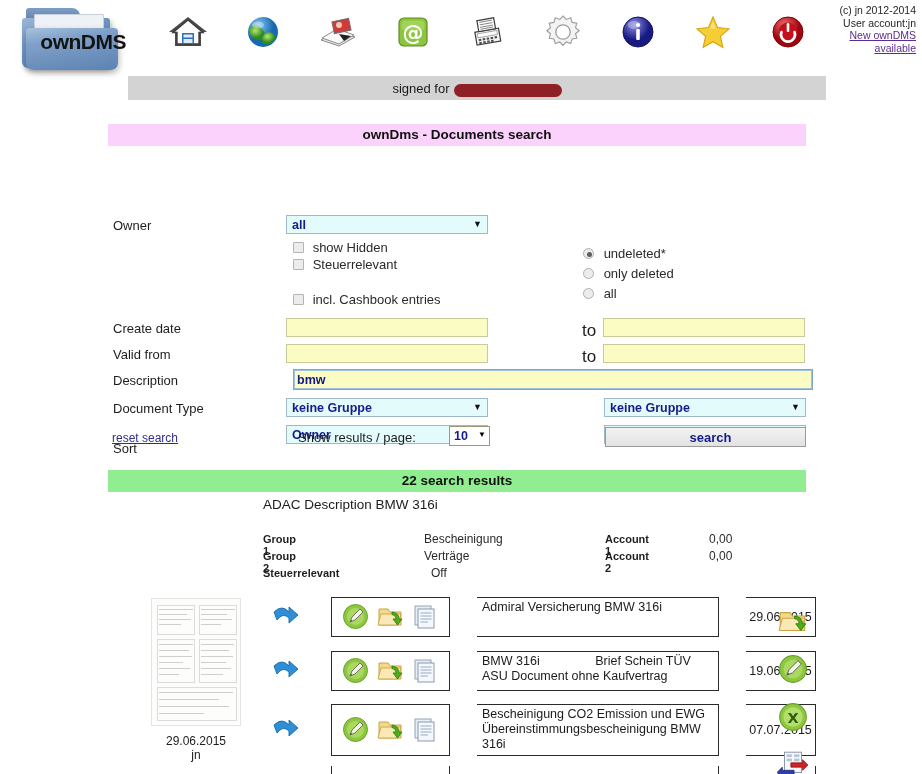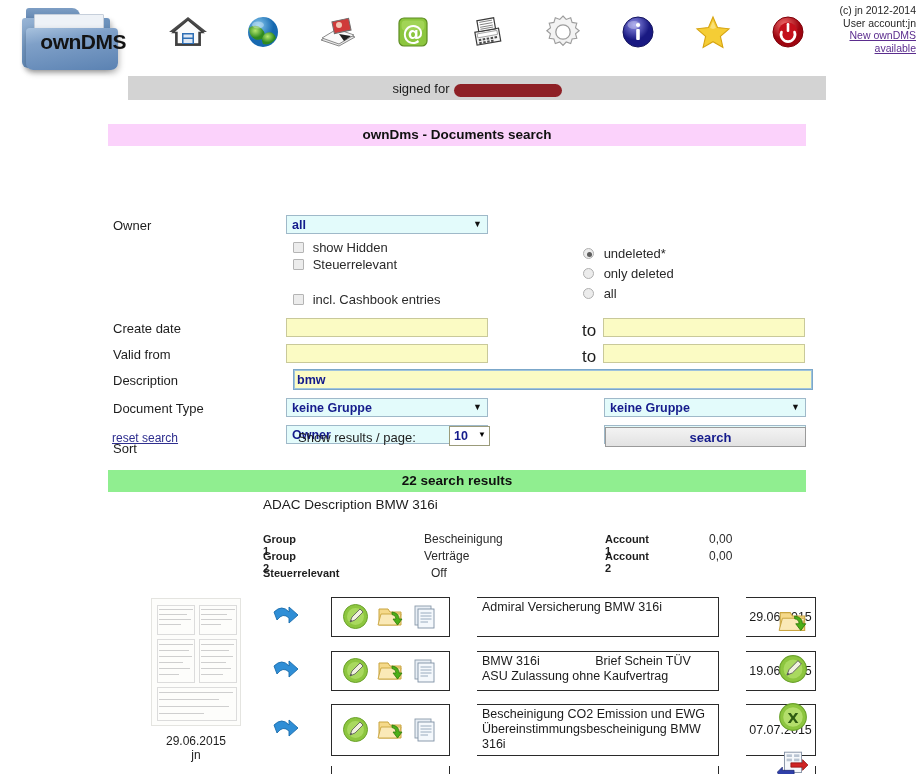--- a/index.html
+++ b/index.html
@@ -595,21 +595,21 @@
               <line x1="8.5" y1="10" x2="19.5" y2="10"></line>
                 <line x1="8.5" y1="13" x2="19.5" y2="13"></line>
               <line x1="8.5" y1="16" x2="19.5" y2="16"></line>
                 <line x1="8.5" y1="19" x2="16" y2="19"></line>
             </g>
           </svg>
         </span>
       </div>
       <div class="title-cell">
         <div class="tline">BMW 316i                Brief Schein TÜV</div>
-        <div class="tline">ASU Zulassung ohne Kaufvertrag</div>
+        <div class="tline">ASU Document ohne Kaufvertrag</div>
       </div>
       <div class="date-cell">19.06.2015</div>
     </div>
 
     <div class="doc-row tall">
       <div class="row-arrow" style="height:52px;">
         <svg class="ic" width="30" height="26" viewBox="0 0 30 26">
           <path d="M4 8 q8 -8 15 0 l0 -5 9 8 -9 8 0 -5 q-6 -6 -12 2 z" fill="#2f8ed6" stroke="#1a6cab" stroke-width="0.9"></path>
         </svg>
       </div>

